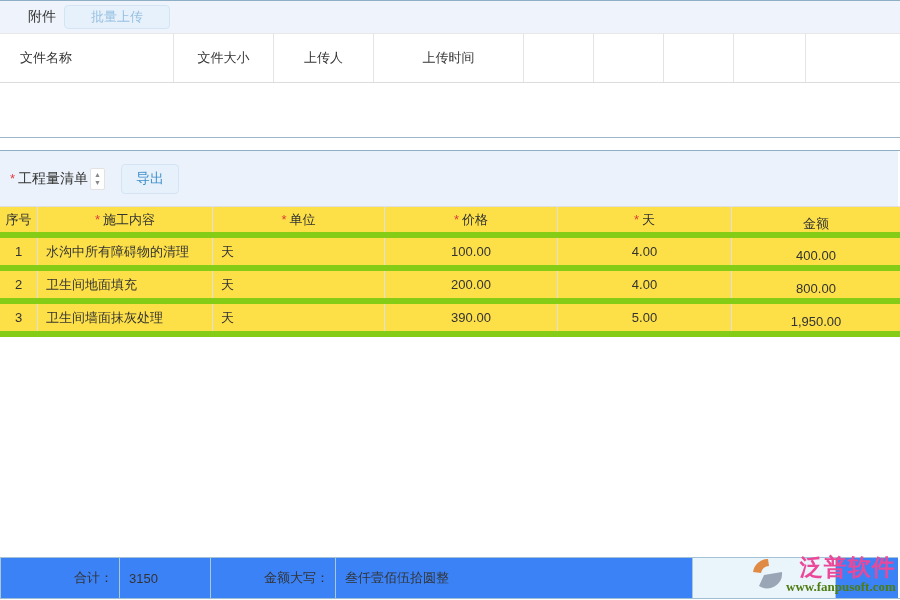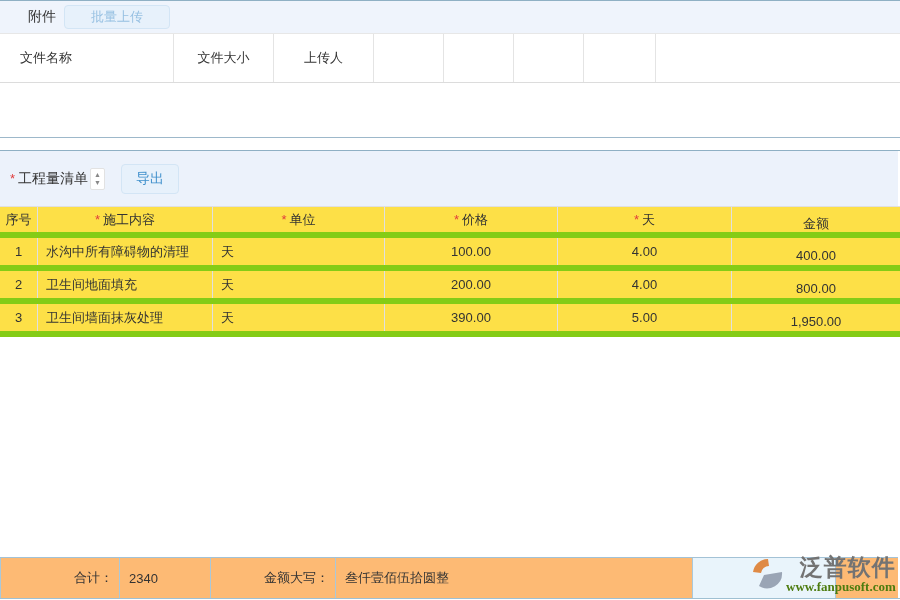--- a/index.html
+++ b/index.html
@@ -51,53 +51,54 @@
   .w-content { width: 175px; }
   .w-unit { width: 172px; }
   .w-price { width: 173px; }
   .w-days { width: 174px; }
   .w-amount { width: 168px; margin-top: 8px; }
   .bcell.al-left { padding-left: 8px; justify-content: flex-start; }
   .bcell.al-center { justify-content: center; }
 
   
   .boq-footer { position: absolute; left: 0; bottom: 0; width: 898px; height: 41px;
-                border-top: 1px solid #a3c2d6; display: flex; background: #fdba74; }
+                border-top: 1px solid #a3c2d6; display: flex; background: #3b82f6; }
   .fcell { height: 100%; display: flex; align-items: center; font-size: 13px; color: #333; }
   .f-total-label { width: 119px; justify-content: flex-end; padding-right: 6px; border-left: 1px solid #a9c8da; }
   .f-total-value { width: 91px; border-left: 1px solid #a9c8da; padding-left: 9px; }
   .f-words-label { width: 125px; justify-content: flex-end; padding-right: 6px; border-left: 1px solid #a9c8da; }
   .f-words-value { width: 357px; border-left: 1px solid #a9c8da; padding-left: 9px; }
   .f-blue { width: 143px; border-left: 1px solid #a9c8da; background: #e9f4fb; }
   .f-end { flex: 1; border-left: 1px solid #a9c8da; }
 
   
   .watermark { position: absolute; right: 2px; bottom: 1px; width: 148px; height: 50px; z-index: 5;
                display: flex; align-items: center; }
   .wm-icon { width: 34px; height: 34px; margin-right: 2px; flex: 0 0 auto; }
   .wm-texts { display: flex; flex-direction: column; align-items: flex-end; }
-  .wm-brand { font-size: 23px; font-weight: bold; color: #737373; letter-spacing: 1px; line-height: 1.1;
+  .wm-brand { font-size: 23px; font-weight: bold; color: #ec4899; letter-spacing: 1px; line-height: 1.1;
               font-family: "Liberation Serif", "DejaVu Serif", serif; }
   .wm-url { font-size: 13px; font-weight: bold; color: #4d7c0f; line-height: 1;
             font-family: "Liberation Serif", "DejaVu Serif", serif; }
 </style>
 </head>
 <body>
 
 <div id="stage">
 
   <div class="attach-panel">
     <div class="attach-topbar">
       <span class="attach-title">附件</span>
       <span class="btn-light btn-batch">批量上传</span>
     </div>
     <div class="attach-table">
       <div class="attach-cell c-name">文件名称</div>
       <div class="attach-cell c-size">文件大小</div>
       <div class="attach-cell c-user">上传人</div>
+      <div class="attach-cell c-time">上传时间</div>
       <div class="attach-cell c-e1"></div>
       <div class="attach-cell c-e2"></div>
       <div class="attach-cell c-e3"></div>
       <div class="attach-cell c-e4"></div>
       <div class="attach-cell c-e5"></div>
     </div>
   </div>
 
   <div class="boq-panel">
 
@@ -163,21 +164,21 @@
         <div class="bcell w-content al-left">卫生间墙面抹灰处理</div>
         <div class="bcell w-unit al-left">天</div>
         <div class="bcell w-price al-center">390.00</div>
         <div class="bcell w-days al-center">5.00</div>
         <div class="bcell w-amount al-center last">1,950.00</div>
       </div>
     </div>
 
     <div class="boq-footer">
       <div class="fcell f-total-label">合计：</div>
-      <div class="fcell f-total-value">2340</div>
+      <div class="fcell f-total-value">3150</div>
       <div class="fcell f-words-label">金额大写：</div>
       <div class="fcell f-words-value">叁仟壹佰伍拾圆整</div>
       <div class="fcell f-blue"></div>
       <div class="fcell f-end"></div>
     </div>
   </div>
 
   <div class="watermark">
     <svg class="wm-icon" viewBox="0 0 34 34">
       <path d="M18 2 A 15 15 0 0 0 3 15 L 11 16 A 8 8 0 0 1 19 9 Z" fill="#df8a45"></path>

